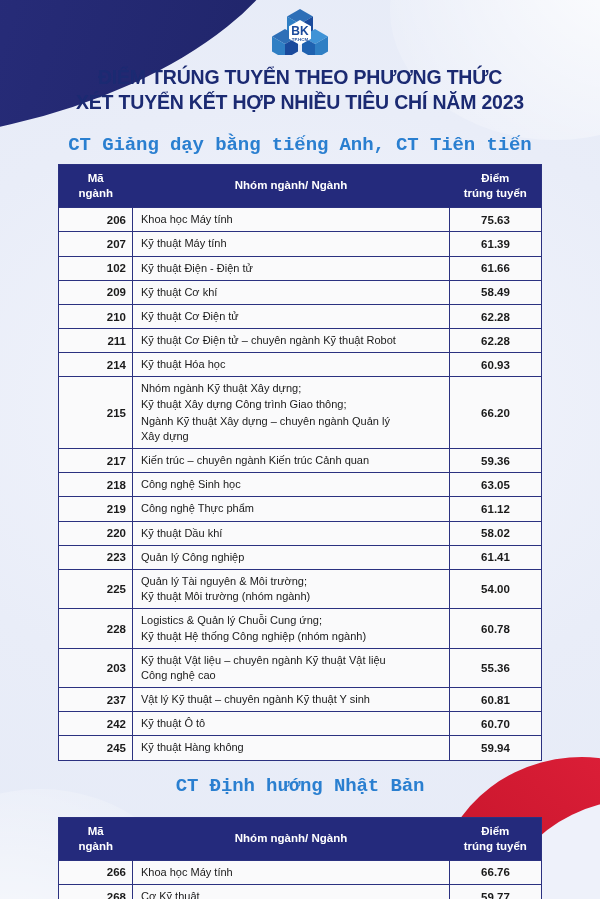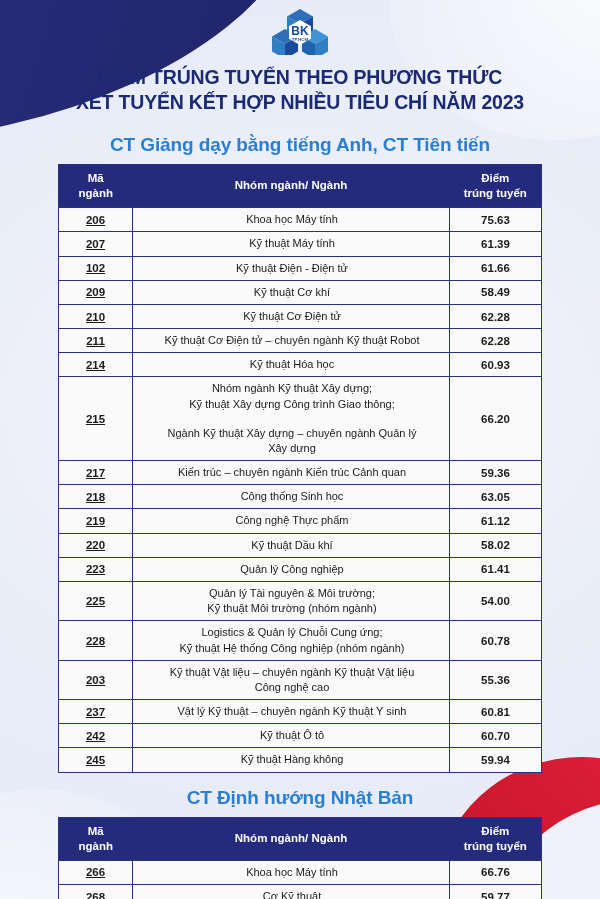--- a/index.html
+++ b/index.html
@@ -133,23 +133,24 @@
   }
   .title .line { display: block; white-space: nowrap; }
 
   
   .section-head {
     text-align: center;
     color: #2a7fd0;
     font-weight: bold;
     font-size: 19px;
     letter-spacing: -0.1px;
+    font-family: Liberation Mono, monospace;
   }
   .sec1 { margin-top: 19px; margin-bottom: 8px; }
-  .sec2 { margin-top: 14px; margin-bottom: 8px; }
+  .sec2 { margin-top: 14px; margin-bottom: 20px; }
 
   
   .tbl-wrap { padding: 0 58px 0 58px; }
   table {
     width: 484px;
     border-collapse: collapse;
     table-layout: fixed;
     border: 1.5px solid #2b3180;
     background: #4d7c0f;
   }
@@ -168,38 +169,37 @@
 
   tbody td {
     border: 1px solid #2b3180;
     font-size: 11px;
     color: #1a1a1a;
     padding: 4px 6px;
     background: #fafafb;
   }
   tbody td.c-code {
     width: 74px;
-    text-align: center;
+    text-align: right;
     font-weight: bold;
     font-size: 11.5px;
-    text-decoration: underline;
   }
   tbody td.c-name {
     text-align: left;
     line-height: 1.38;
     padding-left: 8px;
   }
   tbody td.c-score {
     width: 92px;
     text-align: center;
     font-weight: bold;
     font-size: 11.5px;
   }
-  td .para { display: block; text-align: center; }
-  td .para + .para.gap { margin-top: 14px; }
+  td .para { display: block; }
+  td .para + .para.gap { margin-top: 2px; }
 </style>
 </head>
 <body>
 
 <div class="bg-base"></div>
 <div class="deco deco-tl-white"></div>
 <div class="deco deco-tl-blue"></div>
 <div class="deco deco-tl-red"></div>
 <div class="deco deco-tl-navy"></div>
 <div class="deco deco-tr"></div>
@@ -320,21 +320,21 @@
           <tr>
             <td class="c-code">217</td>
             <td class="c-name">
               <span class="para">Kiến trúc – chuyên ngành Kiến trúc Cảnh quan</span>
             </td>
             <td class="c-score">59.36</td>
           </tr>
           <tr>
             <td class="c-code">218</td>
             <td class="c-name">
-              <span class="para">Công thống Sinh học</span>
+              <span class="para">Công nghệ Sinh học</span>
             </td>
             <td class="c-score">63.05</td>
           </tr>
           <tr>
             <td class="c-code">219</td>
             <td class="c-name">
               <span class="para">Công nghệ Thực phẩm</span>
             </td>
             <td class="c-score">61.12</td>
           </tr>

